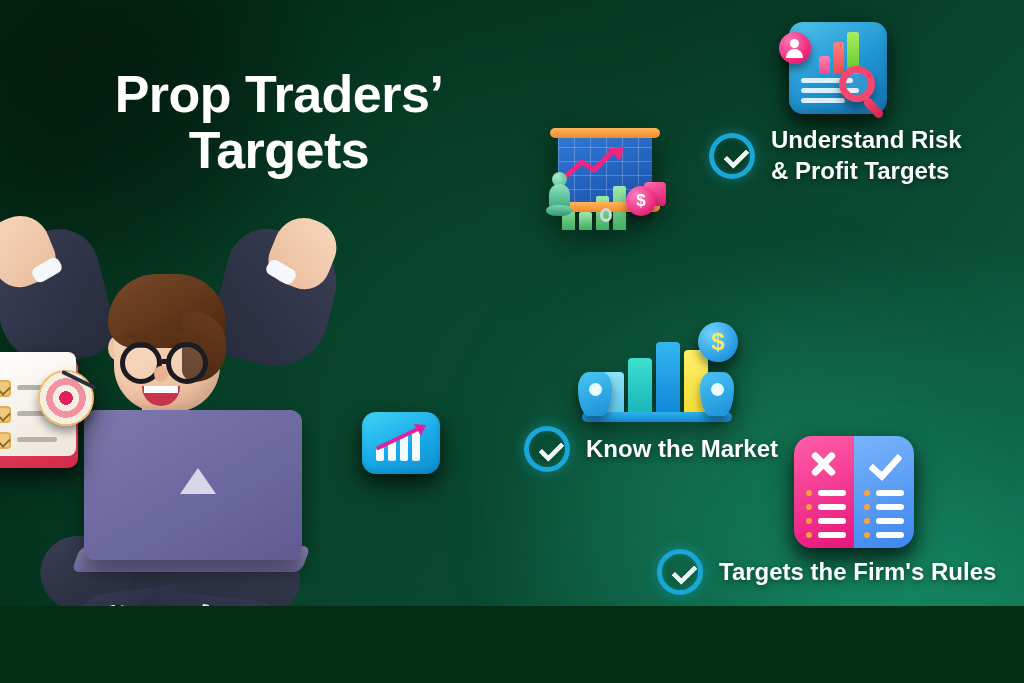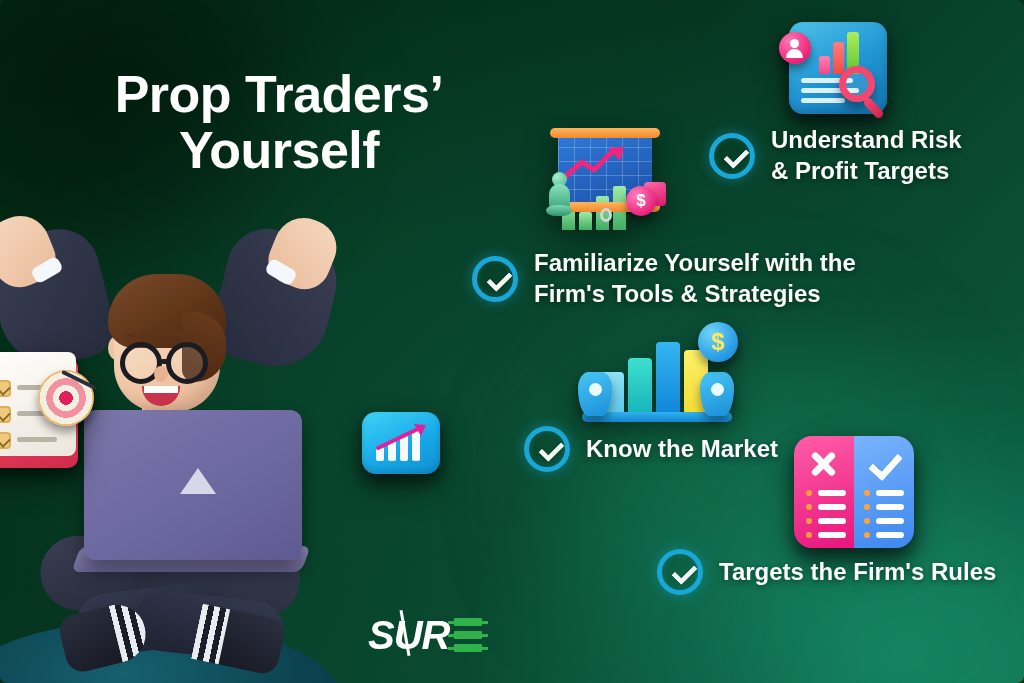--- a/index.html
+++ b/index.html
@@ -3,26 +3,25 @@
 <meta charset="utf-8">
 <style>
   * { margin:0; padding:0; box-sizing:border-box; }
   html,body { width:1024px; height:683px; overflow:hidden; }
   body {
     font-family:"Liberation Sans", sans-serif;
     background:#042d14;
     position:relative;
   }
   #stage {
-    position:absolute; inset:0; width:1024px; height:683px; overflow:hidden;
+    position:absolute; inset:0; width:1024px; height:606px; overflow:hidden;
     background:
       radial-gradient(ellipse 700px 560px at 88% 96%, #12795a 0%, rgba(18,121,90,0) 62%),
       radial-gradient(ellipse 820px 640px at 52% 62%, #0a4a31 0%, rgba(10,74,49,0) 68%),
       linear-gradient(135deg, #032a13 0%, #053620 42%, #0a4b33 70%, #0d6042 100%);
-    border-radius: 7px;
   }
 
   
   .blob { position:absolute; border-radius:50%; filter:blur(60px); pointer-events:none; }
   .blob-a { left:560px; top:330px; width:360px; height:300px; background:rgba(24,140,100,.30); }
   .blob-b { left:780px; top:520px; width:320px; height:260px; background:rgba(30,160,112,.28); }
   .blob-c { left:-60px; top:-60px; width:340px; height:300px; background:rgba(0,0,0,.35); }
 
   
   .title {
@@ -349,21 +348,21 @@
 <body>
 
 <div id="stage">
 
   <div class="blob blob-c"></div>
   <div class="blob blob-a"></div>
   <div class="blob blob-b"></div>
 
   <div class="title">
     <span class="l1">Prop Traders’</span>
-    <span class="l2">Yourself</span>
+    <span class="l2">Targets</span>
   </div>
 
   <div class="art shadowy" id="art-report">
     <div class="card"></div>
     <div class="bar b1"></div>
     <div class="bar b2"></div>
     <div class="bar b3"></div>
     <div class="line l1"></div>
     <div class="line l2"></div>
     <div class="line l3"></div>
@@ -489,25 +488,20 @@
     <div class="target"></div>
     <div class="dart"></div>
   </div>
 
   <div class="bullet" id="bullet-1">
     <div class="check"></div>
     <div class="btext">Understand Risk
 &amp; Profit Targets</div>
   </div>
 
-  <div class="bullet" id="bullet-2">
-    <div class="check"></div>
-    <div class="btext">Familiarize Yourself with the
-Firm's Tools &amp; Strategies</div>
-  </div>
 
   <div class="bullet" id="bullet-3">
     <div class="check"></div>
     <div class="btext">Know the Market</div>
   </div>
 
   <div class="bullet" id="bullet-4">
     <div class="check"></div>
     <div class="btext">Targets the Firm's Rules</div>
   </div>

